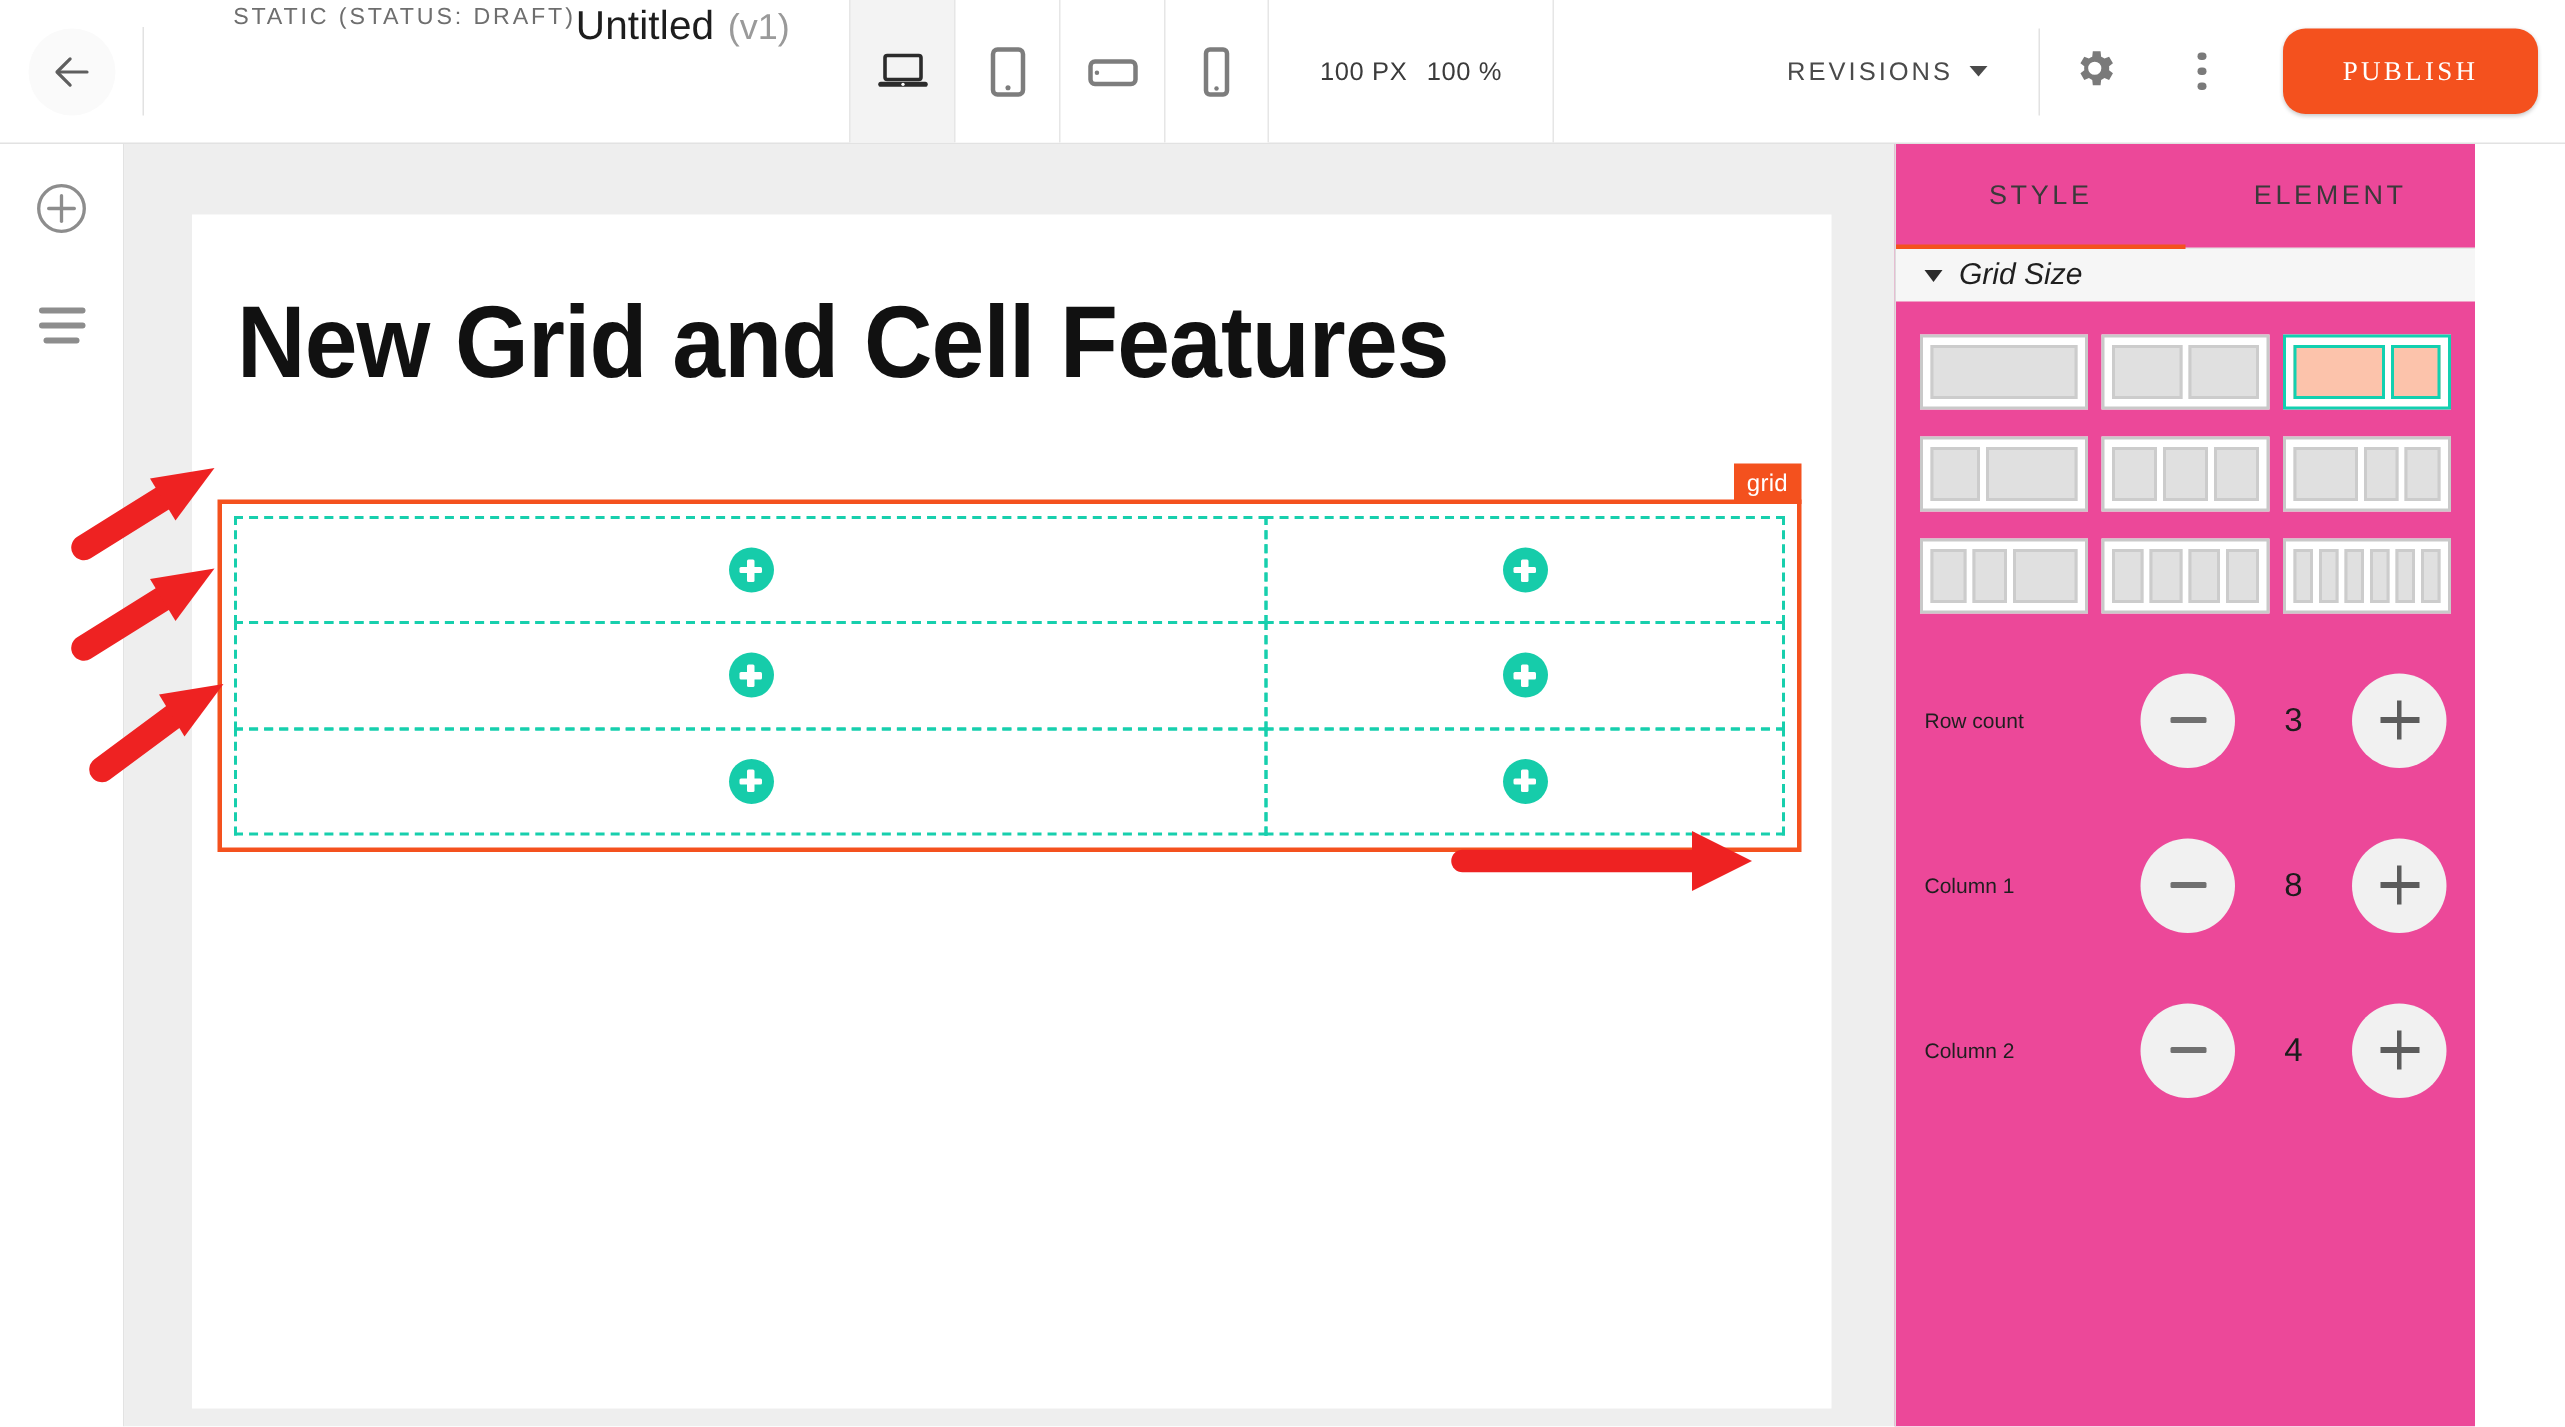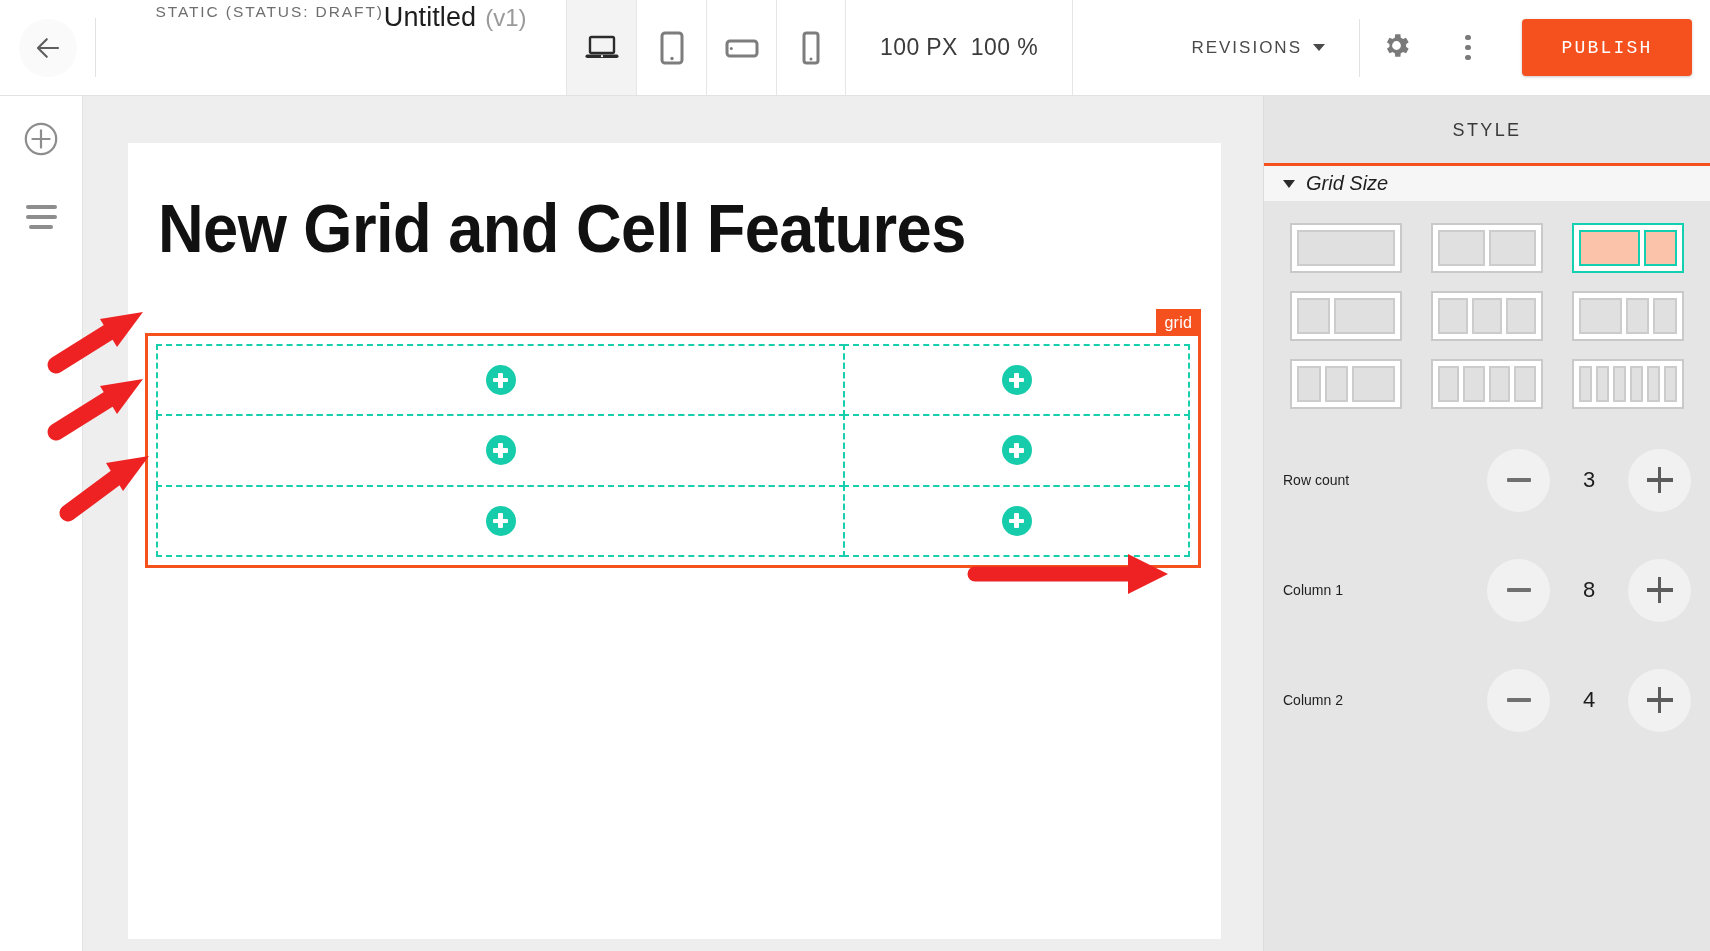--- a/index.html
+++ b/index.html
@@ -40,41 +40,41 @@
     width: 70px; display: flex; align-items: center; justify-content: center;
     border-left: 1px solid #e6e6e6; cursor: pointer; background: #fff;
   }
   .dev-btn:last-child { border-right: 1px solid #e6e6e6; }
   .dev-btn.active { background: #f3f3f3; }
   .dev-btn svg { display: block; }
 
   .zoomgroup {
     display: flex; align-items: center; justify-content: center; gap: 13px;
     padding: 0 34px; border-right: 1px solid #e6e6e6;
-    font-size: 23px; color: #3b3b3b; letter-spacing: .4px; cursor: pointer;
+    font-size: 17px; color: #3b3b3b; letter-spacing: .4px; cursor: pointer;
   }
   .zoomgroup span { white-space: nowrap; }
 
   .topbar-right { flex: 1; display: flex; align-items: center; justify-content: flex-end; }
   .revisions {
     display: flex; align-items: center; gap: 11px; cursor: pointer;
     font-size: 17px; letter-spacing: 2.0px; color: #4a4a4a;
     padding: 0 34px;
   }
   .caret-dn { width: 0; height: 0; border-left: 6px solid transparent;
     border-right: 6px solid transparent; border-top: 7px solid #4a4a4a; }
   .tb-sep { width: 1px; height: 58px; background: #e2e2e2; }
   .icon-btn { width: 72px; height: 96px; display: flex; align-items: center;
     justify-content: center; cursor: pointer; }
   .kebab { display: flex; flex-direction: column; gap: 4.5px; }
   .kebab i { width: 5.5px; height: 5.5px; border-radius: 50%; background: #7a7a7a; display: block; }
   .publish {
     margin: 0 18px 0 18px; height: 57px; min-width: 170px; padding: 0 30px;
-    background: #f4511e; color: #fff; border: none; border-radius: 4px;
-    font-family: Liberation Mono, monospace;
+    background: #f4511e; color: #fff; border: none; border-radius: 15px;
+    font-family: Liberation Serif, serif;
     font-size: 18px; letter-spacing: 2.2px; cursor: pointer;
     display: flex; align-items: center; justify-content: center;
     box-shadow: 0 1px 3px rgba(0,0,0,.22);
   }
 
   
   .leftrail {
     position: absolute; top: 96px; left: 0; width: 83px; height: 855px;
     background: #ffffff; border-right: 1px solid #e2e2e2;
     display: flex; flex-direction: column; align-items: center; padding-top: 22px; gap: 30px;
@@ -129,22 +129,22 @@
     display: flex; align-items: center; justify-content: center; cursor: pointer;
   }
   .cell-plus:before, .cell-plus:after {
     content: ""; position: absolute; background: #fff; border-radius: 1px;
   }
   .cell-plus:before { width: 15px; height: 4.5px; }
   .cell-plus:after  { width: 4.5px; height: 15px; }
 
   
   .rightpanel {
-    position: absolute; top: 96px; left: 1263px; width: 447px; height: 855px;
-    background: #e5e5e5; border-left: 1px solid #dcdcdc;
+    position: absolute; top: 96px; left: 1263px; width: 387px; height: 855px;
+    background: #ec4899; border-left: 1px solid #dcdcdc;
   }
   .tabs { display: flex; height: 70px; border-bottom: 1px solid #e6e6e6; }
   .tab {
     flex: 1; display: flex; align-items: center; justify-content: center;
     font-size: 18px; letter-spacing: 2.4px; color: #3a3a3a; cursor: pointer;
     position: relative;
   }
   .tab.active:after {
     content: ""; position: absolute; left: 0; right: 0; bottom: -1px;
     height: 3px; background: #f4511e;
@@ -340,20 +340,21 @@
 
         </div>
       </div>
     </div>
   </div>
 
   <div class="rightpanel">
 
     <div class="tabs">
       <div class="tab active">STYLE</div>
+      <div class="tab">ELEMENT</div>
     </div>
 
     <div class="section-head">
       <span class="tri"></span>
       <span class="section-title">Grid Size</span>
     </div>
 
     <div class="preset-grid">
       <div class="preset">
         <div class="seg" style="flex:12"></div>

